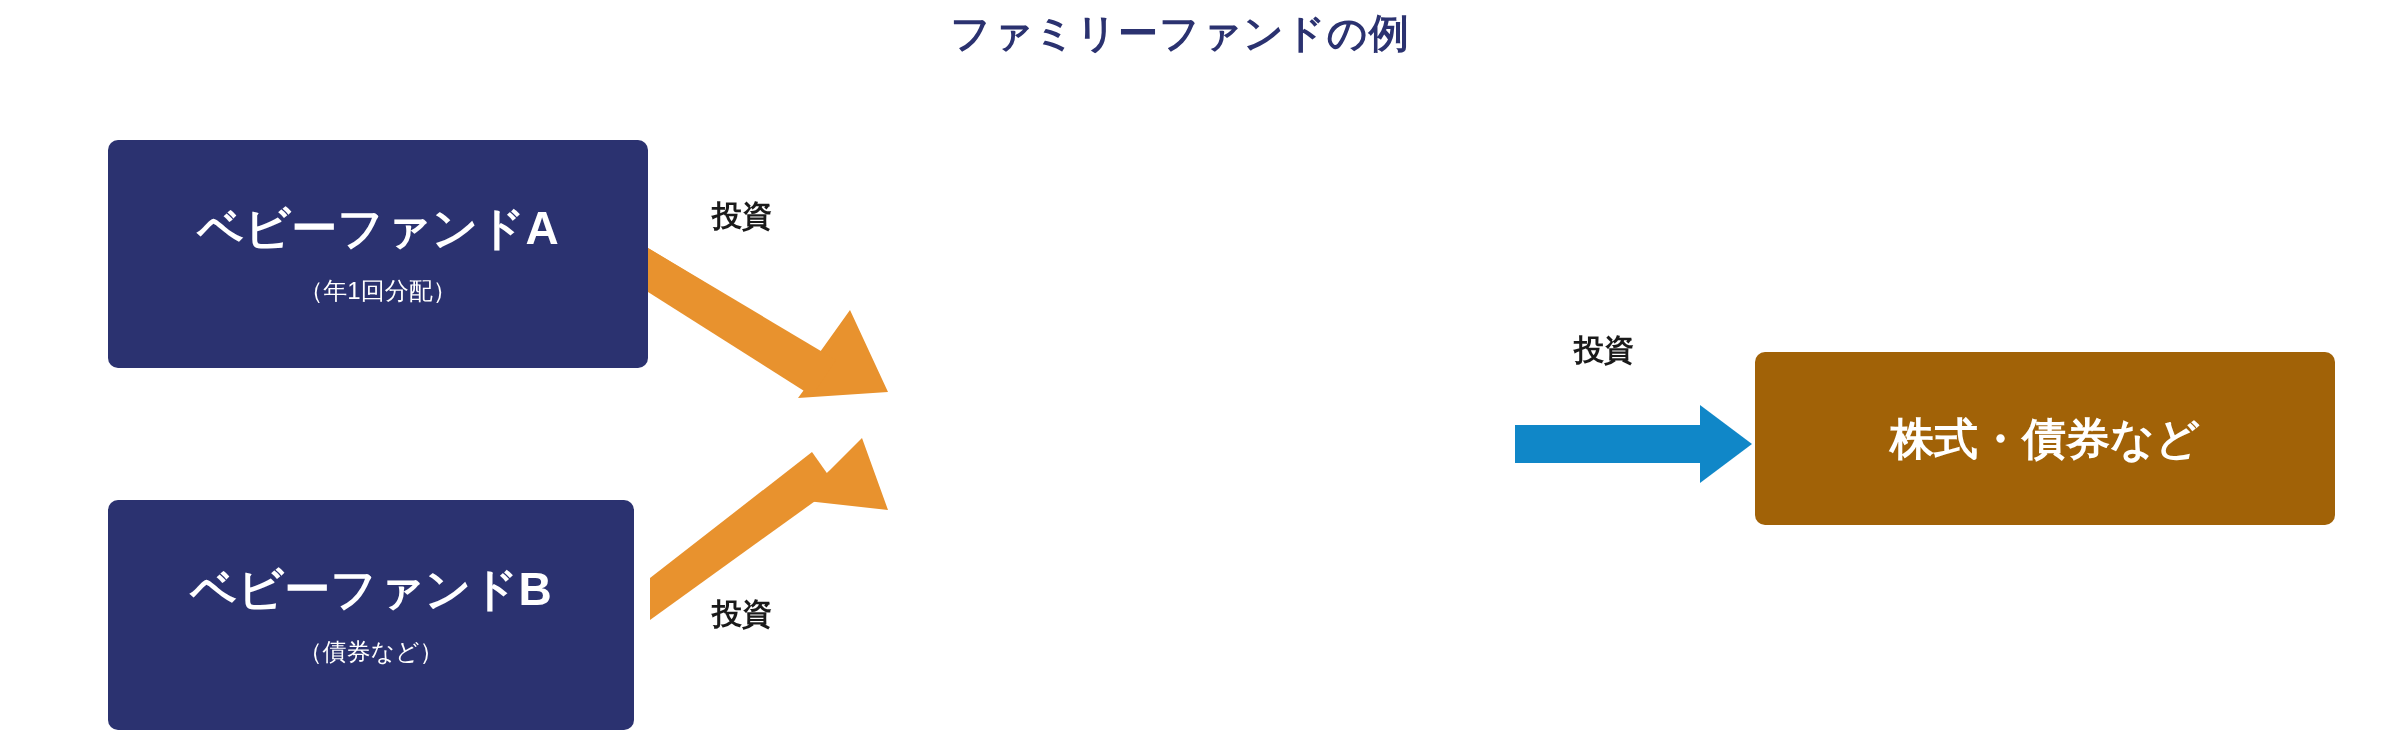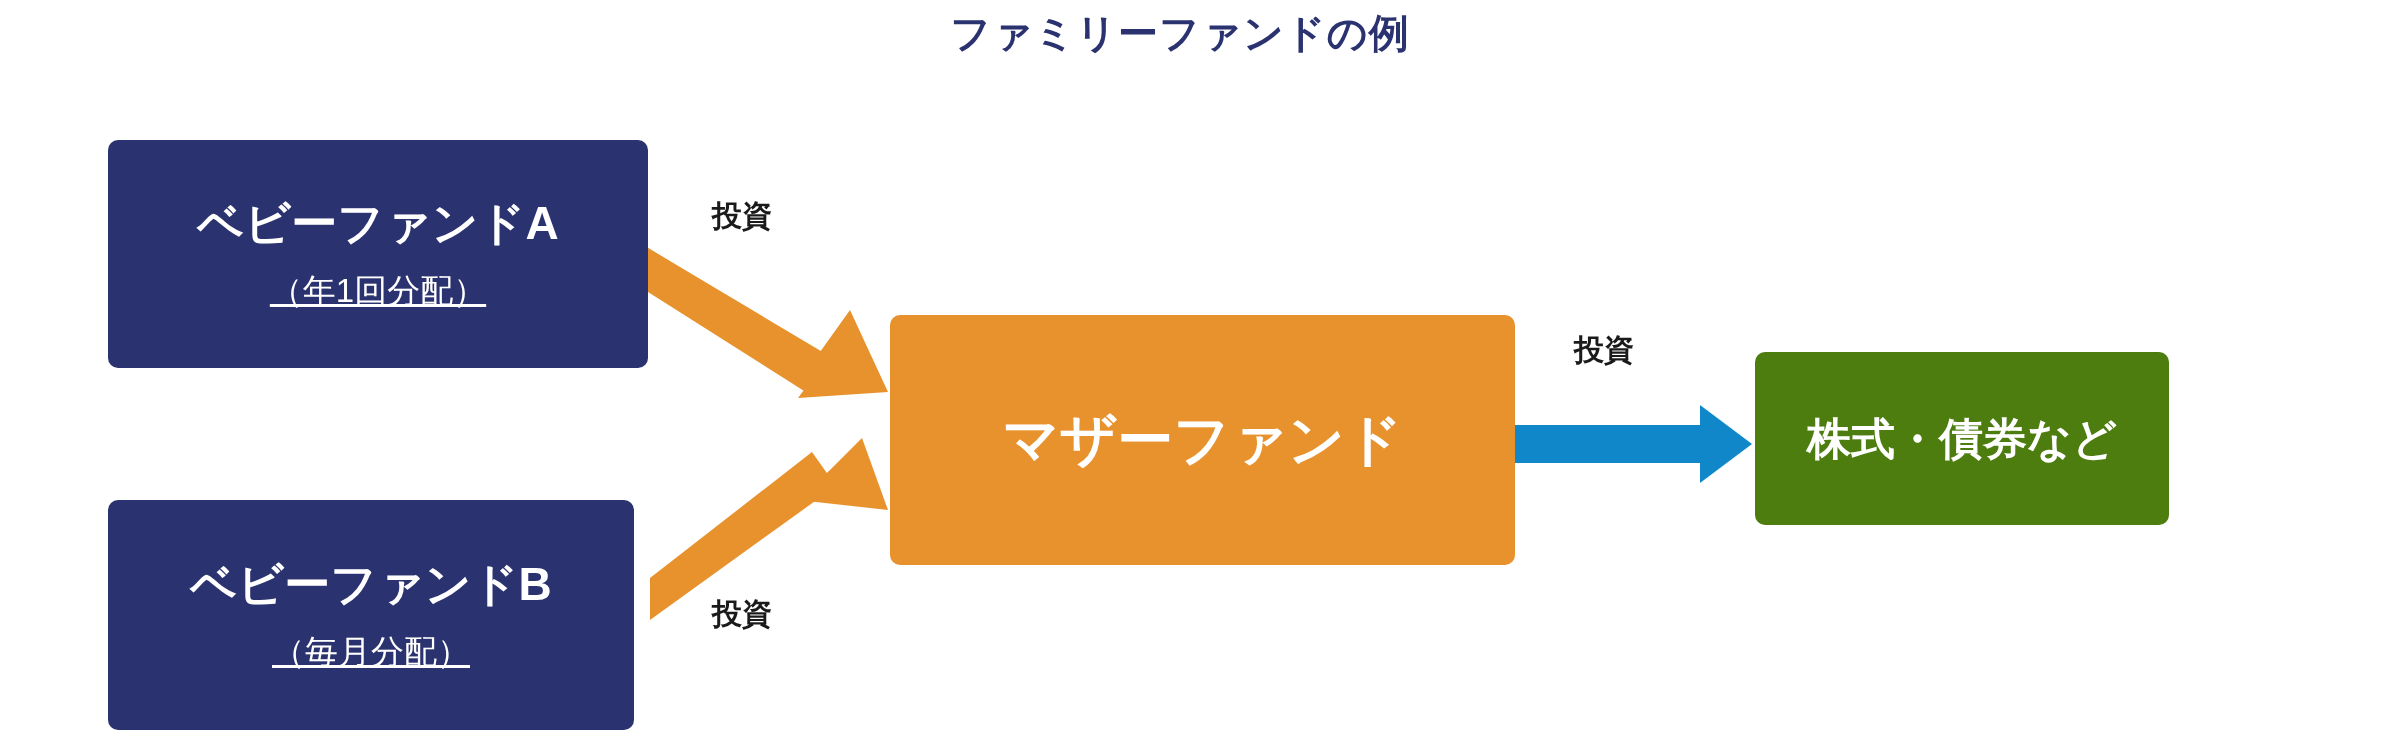--- a/index.html
+++ b/index.html
@@ -40,31 +40,31 @@
 
   #baby-a {
     left:108px; top:140px; width:540px; height:228px;
     background:#2B3270;
   }
   #baby-b {
     left:108px; top:500px; width:526px; height:230px;
     background:#2B3270;
   }
   #baby-a .n-title, #baby-b .n-title { font-size:46px; }
-  #baby-a .n-sub, #baby-b .n-sub { font-size:33px; margin-top:24px;text-decoration:underline; }
+  #baby-a .n-sub, #baby-b .n-sub { font-size:24px; margin-top:24px; }
 
   #mother {
     left:890px; top:315px; width:625px; height:250px;
     background:#E8922E;
   }
   #mother .n-title { font-size:56px; }
 
   #assets {
-    left:1755px; top:352px; width:414px; height:173px;
-    background:#4d7c0f;
+    left:1755px; top:352px; width:580px; height:173px;
+    background:#a16207;
   }
   #assets .n-title { font-size:44px; }
 
   svg#arrows {
     position:absolute; left:0; top:0;
     width:2400px; height:734px;
     overflow:visible;
     pointer-events:none;
   }
 
@@ -105,26 +105,23 @@
     </g>
   </svg>
 
   <div class="node" id="baby-a">
     <span class="n-title">ベビーファンドA</span>
     <span class="n-sub">（年1回分配）</span>
   </div>
 
   <div class="node" id="baby-b">
     <span class="n-title">ベビーファンドB</span>
-    <span class="n-sub">（毎月分配）</span>
+    <span class="n-sub">（債券など）</span>
   </div>
 
-  <div class="node" id="mother">
-    <span class="n-title">マザーファンド</span>
-  </div>
 
   <div class="node" id="assets">
     <span class="n-title">株式・債券など</span>
   </div>
 
   <div class="edge-label" id="label-a">投資</div>
 
   <div class="edge-label" id="label-b">投資</div>
 
   <div class="edge-label" id="label-m">投資</div>

